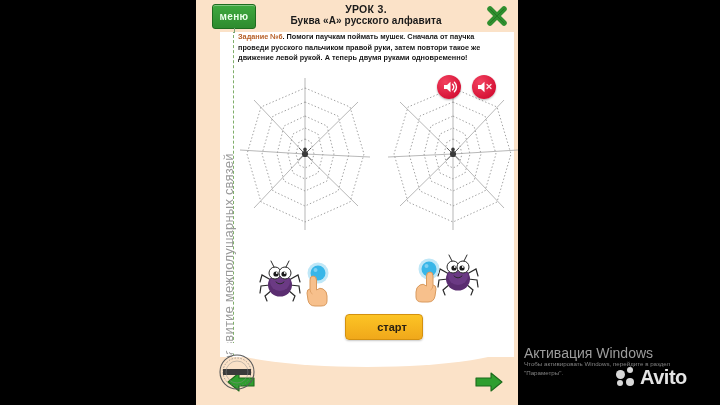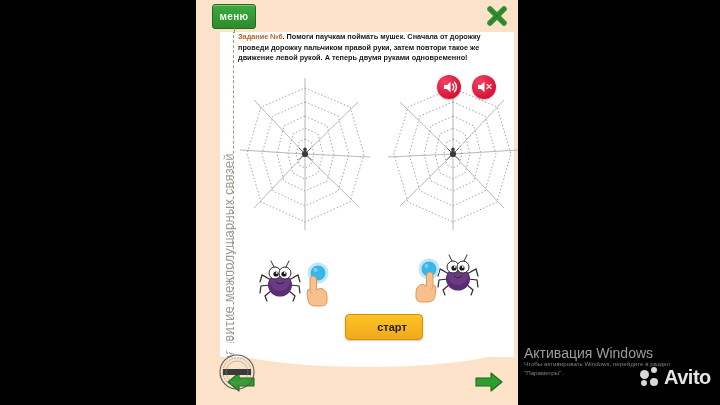--- a/index.html
+++ b/index.html
@@ -220,21 +220,21 @@
     width: 180px;
     color: #9d9d9d;
     z-index: 30;
   }
   #act-title { font-size: 14px; line-height: 11px; }
   #act-sub { font-size: 6.2px; line-height: 9px; color: #828282; }
 
   
   #avito {
     position: absolute;
-    left: 640px; top: 366px;
+    left: 616px; top: 366px;
     display: flex;
     align-items: center;
     z-index: 31;
   }
   #avito-dots { position: relative; width: 22px; height: 22px; margin-right: 2px; }
   #avito-dots i { position: absolute; border-radius: 50%; background: #d8d8d8; display: block; }
   #avito-text { color: #e4e4e4; font-size: 20px; font-weight: bold; letter-spacing: -.5px; }
 </style>
 </head>
 <body>
@@ -244,36 +244,40 @@
   <div id="panel">
 
     <div id="sheet"></div>
 
     <div id="dash-line"></div>
 
     <div id="vtext">развитие межполушарных связей</div>
 
     <div id="header">
       <div id="menu-btn">меню</div>
+      <div id="title-block">
+        <div id="title-line1">УРОК 3.</div>
+        <div id="title-line2">Буква «А» русского алфавита</div>
+      </div>
       <div id="close-btn">
         <svg width="22" height="22" viewBox="0 0 22 22">
           <g stroke="#2f8f2f" stroke-width="5.5" stroke-linecap="round">
             <line x1="4" y1="4" x2="18" y2="18"></line>
             <line x1="18" y1="4" x2="4" y2="18"></line>
           </g>
           <g stroke="#1d6b1d" stroke-width="1" stroke-linecap="round" opacity=".6">
             <line x1="4" y1="4" x2="18" y2="18"></line>
             <line x1="18" y1="4" x2="4" y2="18"></line>
           </g>
         </svg>
       </div>
     </div>
 
     <div id="task">
-      <span class="lead">Задание №6</span><span>. Помоги паучкам поймать мушек. Сначала от дорожку проведи дорожку пальчиком правой руки, затем повтори такое же движение левой рукой. А теперь двумя руками одновременно!</span>
+      <span class="lead">Задание №6</span><span>. Помоги паучкам поймать мушек. Сначала от паучка проведи русского пальчиком правой руки, затем повтори такое же движение левой рукой. А теперь двумя руками одновременно!</span>
     </div>
 
     <div id="snd-on" class="snd">
       <svg width="24" height="24" viewBox="0 0 24 24">
         <path d="M7 10 L10 10 L13.5 6.8 L13.5 17.2 L10 14 L7 14 Z" fill="#ffffff"></path>
         <path d="M15.6 9.2 A4 4 0 0 1 15.6 14.8" stroke="#ffffff" stroke-width="1.5" fill="none" stroke-linecap="round"></path>
         <path d="M17.4 7.2 A6.6 6.6 0 0 1 17.4 16.8" stroke="#ffffff" stroke-width="1.4" fill="none" stroke-linecap="round"></path>
       </svg>
     </div>
     <div id="snd-off" class="snd">

